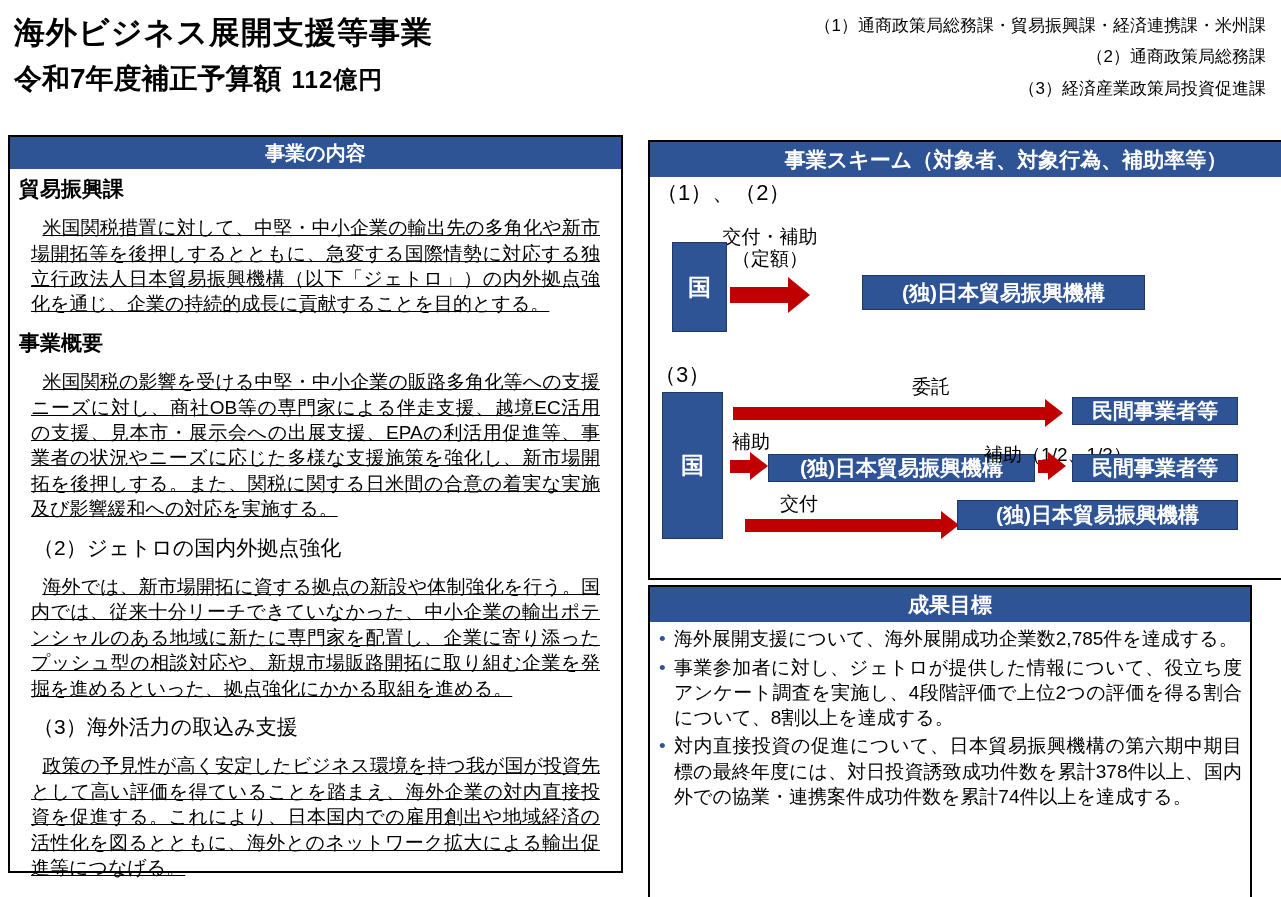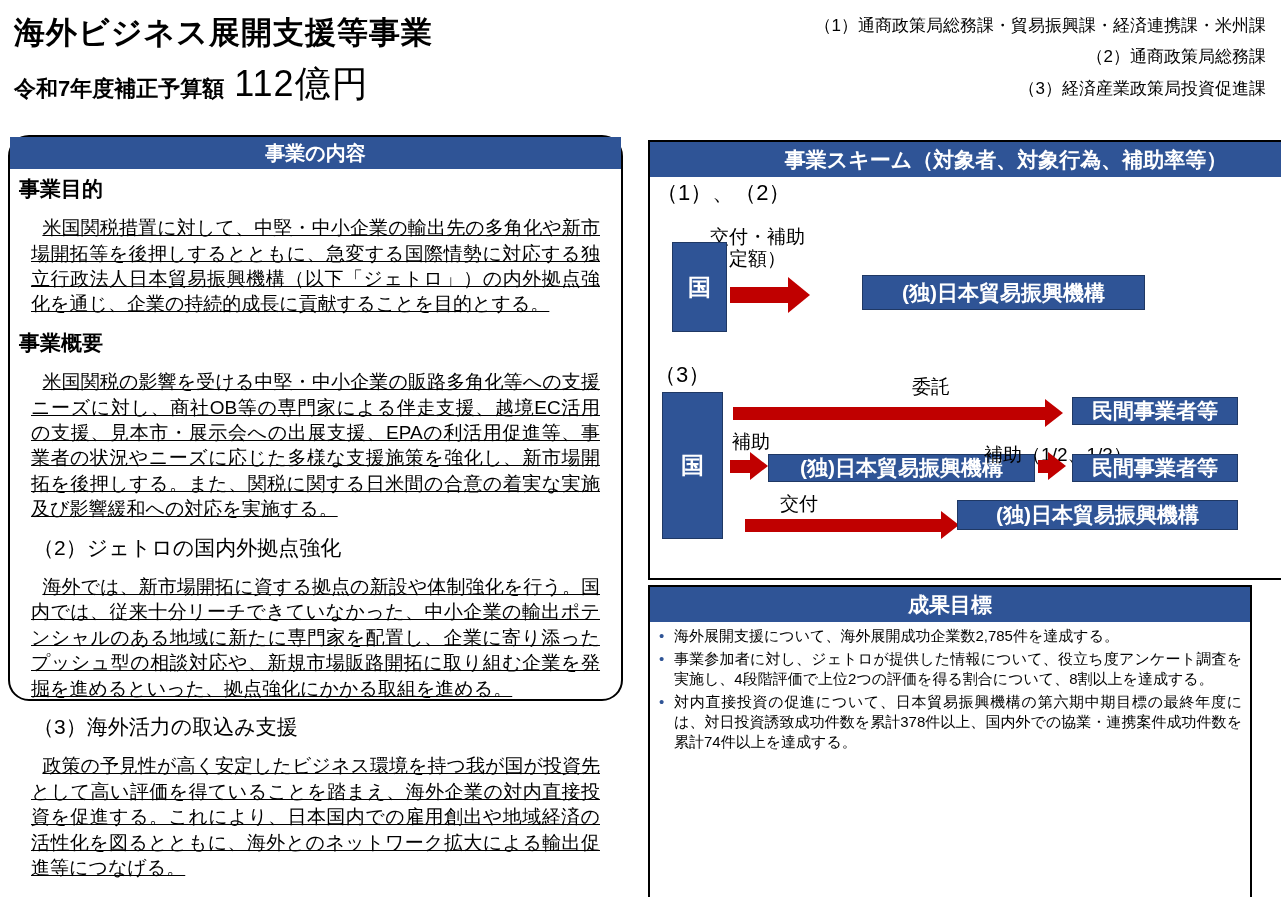--- a/index.html
+++ b/index.html
@@ -9,31 +9,31 @@
   *{box-sizing:border-box;}
   html,body{margin:0;padding:0;}
   body{
     width:1281px;height:897px;position:relative;background:#fff;color:#000;
     font-family:"Liberation Sans","DejaVu Sans",sans-serif;
   }
   
   .title-block{position:absolute;left:14px;top:12px;}
   .main-title{font-size:31px;font-weight:bold;letter-spacing:1px;}
   .budget-line{display:flex;align-items:baseline;gap:10px;margin-top:6px;}
-  .budget-label{font-size:22px;font-weight:bold;}
-  .budget-amount{font-size:36px;font-weight:normal;letter-spacing:1px;}
+  .budget-label{font-size:28px;font-weight:bold;}
+  .budget-amount{font-size:24px;font-weight:bold;letter-spacing:1px;}
   .depts{position:absolute;right:15px;top:10px;text-align:right;font-size:17px;line-height:1.85;}
   
   .panel{position:absolute;border:2px solid #000;background:#fff;}
   .panel-header{
     background:var(--blue);color:#fff;font-weight:bold;text-align:center;
     font-size:21px;padding:4px 0;line-height:1.3;
   }
   
-  .left-panel{left:8px;top:135px;width:615px;height:566px;border-radius:21px;}
+  .left-panel{left:8px;top:135px;width:615px;height:738px;}
   .left-panel .panel-header{font-size:20px;padding:3px 0;}
   .panel-body{padding:4px 9px 0 9px;font-size:19px;line-height:1.34;}
   .h{font-size:21px;font-weight:bold;margin:2px 0 2px 0;}
   .sub{font-size:21px;margin:8px 0 2px 14px;}
   .para{margin:12px;text-indent:0.6em;text-align:justify;text-decoration:underline;}
   
   .scheme-panel{left:648px;top:140px;width:716px;height:440px;}
   .diagram{position:absolute;left:0;top:0;right:0;bottom:0;}
   .dg-label{position:absolute;font-size:22px;}
   .dg-small{position:absolute;font-size:19px;line-height:1.15;}
@@ -48,21 +48,21 @@
   .arrow .shaft{flex:1;background:var(--red);}
   .arrow .tip{width:0;height:0;}
   .arrow-lg{height:36px;}
   .arrow-lg .shaft{height:16px;}
   .arrow-lg .tip{border-top:18px solid transparent;border-bottom:18px solid transparent;border-left:22px solid var(--red);}
   .arrow-sm{height:28px;}
   .arrow-sm .shaft{height:13px;}
   .arrow-sm .tip{border-top:14px solid transparent;border-bottom:14px solid transparent;border-left:18px solid var(--red);}
   
   .goals-panel{left:648px;top:585px;width:604px;height:326px;}
-  .goals{list-style:none;margin:4px 0 0 0;padding:0 8px 0 6px;font-size:15px;line-height:1.33;}
+  .goals{list-style:none;margin:4px 0 0 0;padding:0 8px 0 6px;font-size:19px;line-height:1.33;}
   .goals li{position:relative;padding-left:18px;margin-bottom:3px;text-align:justify;}
   .goals li::before{content:"•";color:var(--blue);position:absolute;left:3px;top:0;}
 </style>
 </head>
 <body>
 
 <div class="title-block">
   <div class="main-title">海外ビジネス展開支援等事業</div>
   <div class="budget-line">
     <span class="budget-label">令和7年度補正予算額</span>
@@ -72,37 +72,37 @@
 
 <div class="depts">
   <div>（1）通商政策局総務課・貿易振興課・経済連携課・米州課</div>
   <div>（2）通商政策局総務課</div>
   <div>（3）経済産業政策局投資促進課</div>
 </div>
 
 <section class="panel left-panel">
   <div class="panel-header">事業の内容</div>
   <div class="panel-body">
-    <div class="h">事業目的</div>
+    <div class="h">貿易振興課</div>
     <p class="para">米国関税措置に対して、中堅・中小企業の輸出先の多角化や新市場開拓等を後押しするとともに、急変する国際情勢に対応する独立行政法人日本貿易振興機構（以下「ジェトロ」）の内外拠点強化を通じ、企業の持続的成長に貢献することを目的とする。</p>
     <div class="h" style="margin-top:12px;">事業概要</div>
     <p class="para">米国関税の影響を受ける中堅・中小企業の販路多角化等への支援ニーズに対し、商社OB等の専門家による伴走支援、越境EC活用の支援、見本市・展示会への出展支援、EPAの利活用促進等、事業者の状況やニーズに応じた多様な支援施策を強化し、新市場開拓を後押しする。また、関税に関する日米間の合意の着実な実施及び影響緩和への対応を実施する。</p>
     <div class="sub">（2）ジェトロの国内外拠点強化</div>
     <p class="para">海外では、新市場開拓に資する拠点の新設や体制強化を行う。国内では、従来十分リーチできていなかった、中小企業の輸出ポテンシャルのある地域に新たに専門家を配置し、企業に寄り添ったプッシュ型の相談対応や、新規市場販路開拓に取り組む企業を発掘を進めるといった、拠点強化にかかる取組を進める。</p>
     <div class="sub">（3）海外活力の取込み支援</div>
     <p class="para">政策の予見性が高く安定したビジネス環境を持つ我が国が投資先として高い評価を得ていることを踏まえ、海外企業の対内直接投資を促進する。これにより、日本国内での雇用創出や地域経済の活性化を図るとともに、海外とのネットワーク拡大による輸出促進等につなげる。</p>
   </div>
 </section>
 
 <section class="panel scheme-panel">
   <div class="panel-header">事業スキーム（対象者、対象行為、補助率等）</div>
   <div class="diagram">
 
     <div class="dg-label" style="left:6px;top:36px;">（1）、（2）</div>
-    <div class="dg-small" style="left:60px;top:84px;width:120px;text-align:left;">
+    <div class="dg-small" style="left:60px;top:84px;width:120px;text-align:center;">
       <div>交付・補助</div>
       <div>（定額）</div>
     </div>
     <div class="node node-kuni" style="left:22px;top:100px;width:55px;height:90px;">国</div>
     <div class="arrow arrow-lg" style="left:80px;top:135px;width:80px;">
         <i class="shaft"></i>
         <i class="tip"></i>
       </div>
     <div class="node node-org" style="left:212px;top:133px;width:283px;height:35px;">(独)日本貿易振興機構</div>
 

